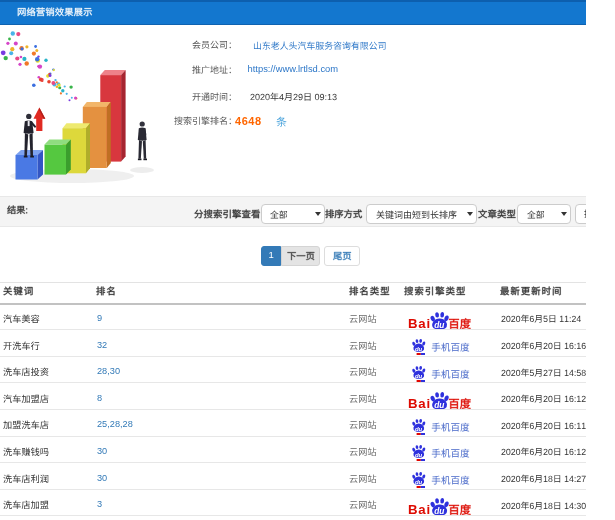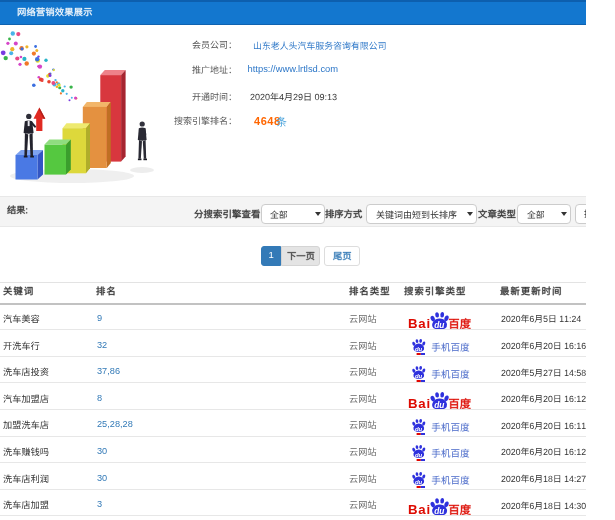--- a/index.html
+++ b/index.html
@@ -206,21 +206,21 @@
           <use href="#g39" x="5337"></use>
           <use href="#g65E5" x="5893"></use>
           <use href="#g30" x="7171"></use>
           <use href="#g39" x="7727"></use>
           <use href="#g3A" x="8283"></use>
           <use href="#g31" x="8561"></use>
           <use href="#g33" x="9117"></use>
         </g>
       </svg>
     </div>
-    <div style="position:absolute;left:254px;top:115.4px;font:700 11.0px/12.6px 'Liberation Sans',sans-serif;color:#ff6600;letter-spacing:0.55px">4648</div>
+    <div style="position:absolute;left:235px;top:115.4px;font:700 11.0px/12.6px 'Liberation Sans',sans-serif;color:#ff6600;letter-spacing:0.55px">4648</div>
     <div style="position:absolute;left:275.8px;top:116.3px">
       <svg width="13.0" height="12.8" style="display:block;overflow:visible">
         <g transform="translate(0,9.90) scale(0.01100,-0.01100)" fill="#4aa3dc">
           <use href="#g6761" x="0"></use>
         </g>
       </svg>
     </div>
     <div style="position:absolute;left:0;top:30px"><svg width="165" height="162" viewBox="0 0 165 162">
         <ellipse cx="72" cy="146" rx="62" ry="7" fill="#e8e8e8" opacity="0.7"></ellipse>
         <ellipse cx="142" cy="140" rx="12" ry="3" fill="#e8e8e8" opacity="0.8"></ellipse>
@@ -601,21 +601,21 @@
       <svg width="48.0" height="10.7" style="display:block;overflow:visible">
         <g transform="translate(0,8.28) scale(0.00920,-0.00920)" fill="#333333">
           <use href="#g6D17" x="0"></use>
           <use href="#g8F66" x="1000"></use>
           <use href="#g5E97" x="2000"></use>
           <use href="#g6295" x="3000"></use>
           <use href="#g8D44" x="4000"></use>
         </g>
       </svg>
     </div>
-    <div style="position:absolute;left:97.0px;top:366.1px;font:400 9.2px/10.6px 'Liberation Sans',sans-serif;color:#337ab7">37,86</div>
+    <div style="position:absolute;left:97.0px;top:366.1px;font:400 9.2px/10.6px 'Liberation Sans',sans-serif;color:#337ab7">28,30</div>
     <div style="position:absolute;left:349.0px;top:367.2px">
       <svg width="29.6" height="10.7" style="display:block;overflow:visible">
         <g transform="translate(0,8.28) scale(0.00920,-0.00920)" fill="#666666">
           <use href="#g4E91" x="0"></use>
           <use href="#g7F51" x="1000"></use>
           <use href="#g7AD9" x="2000"></use>
         </g>
       </svg>
     </div>
     <div style="position:absolute;left:411.5px;top:365.6px">

